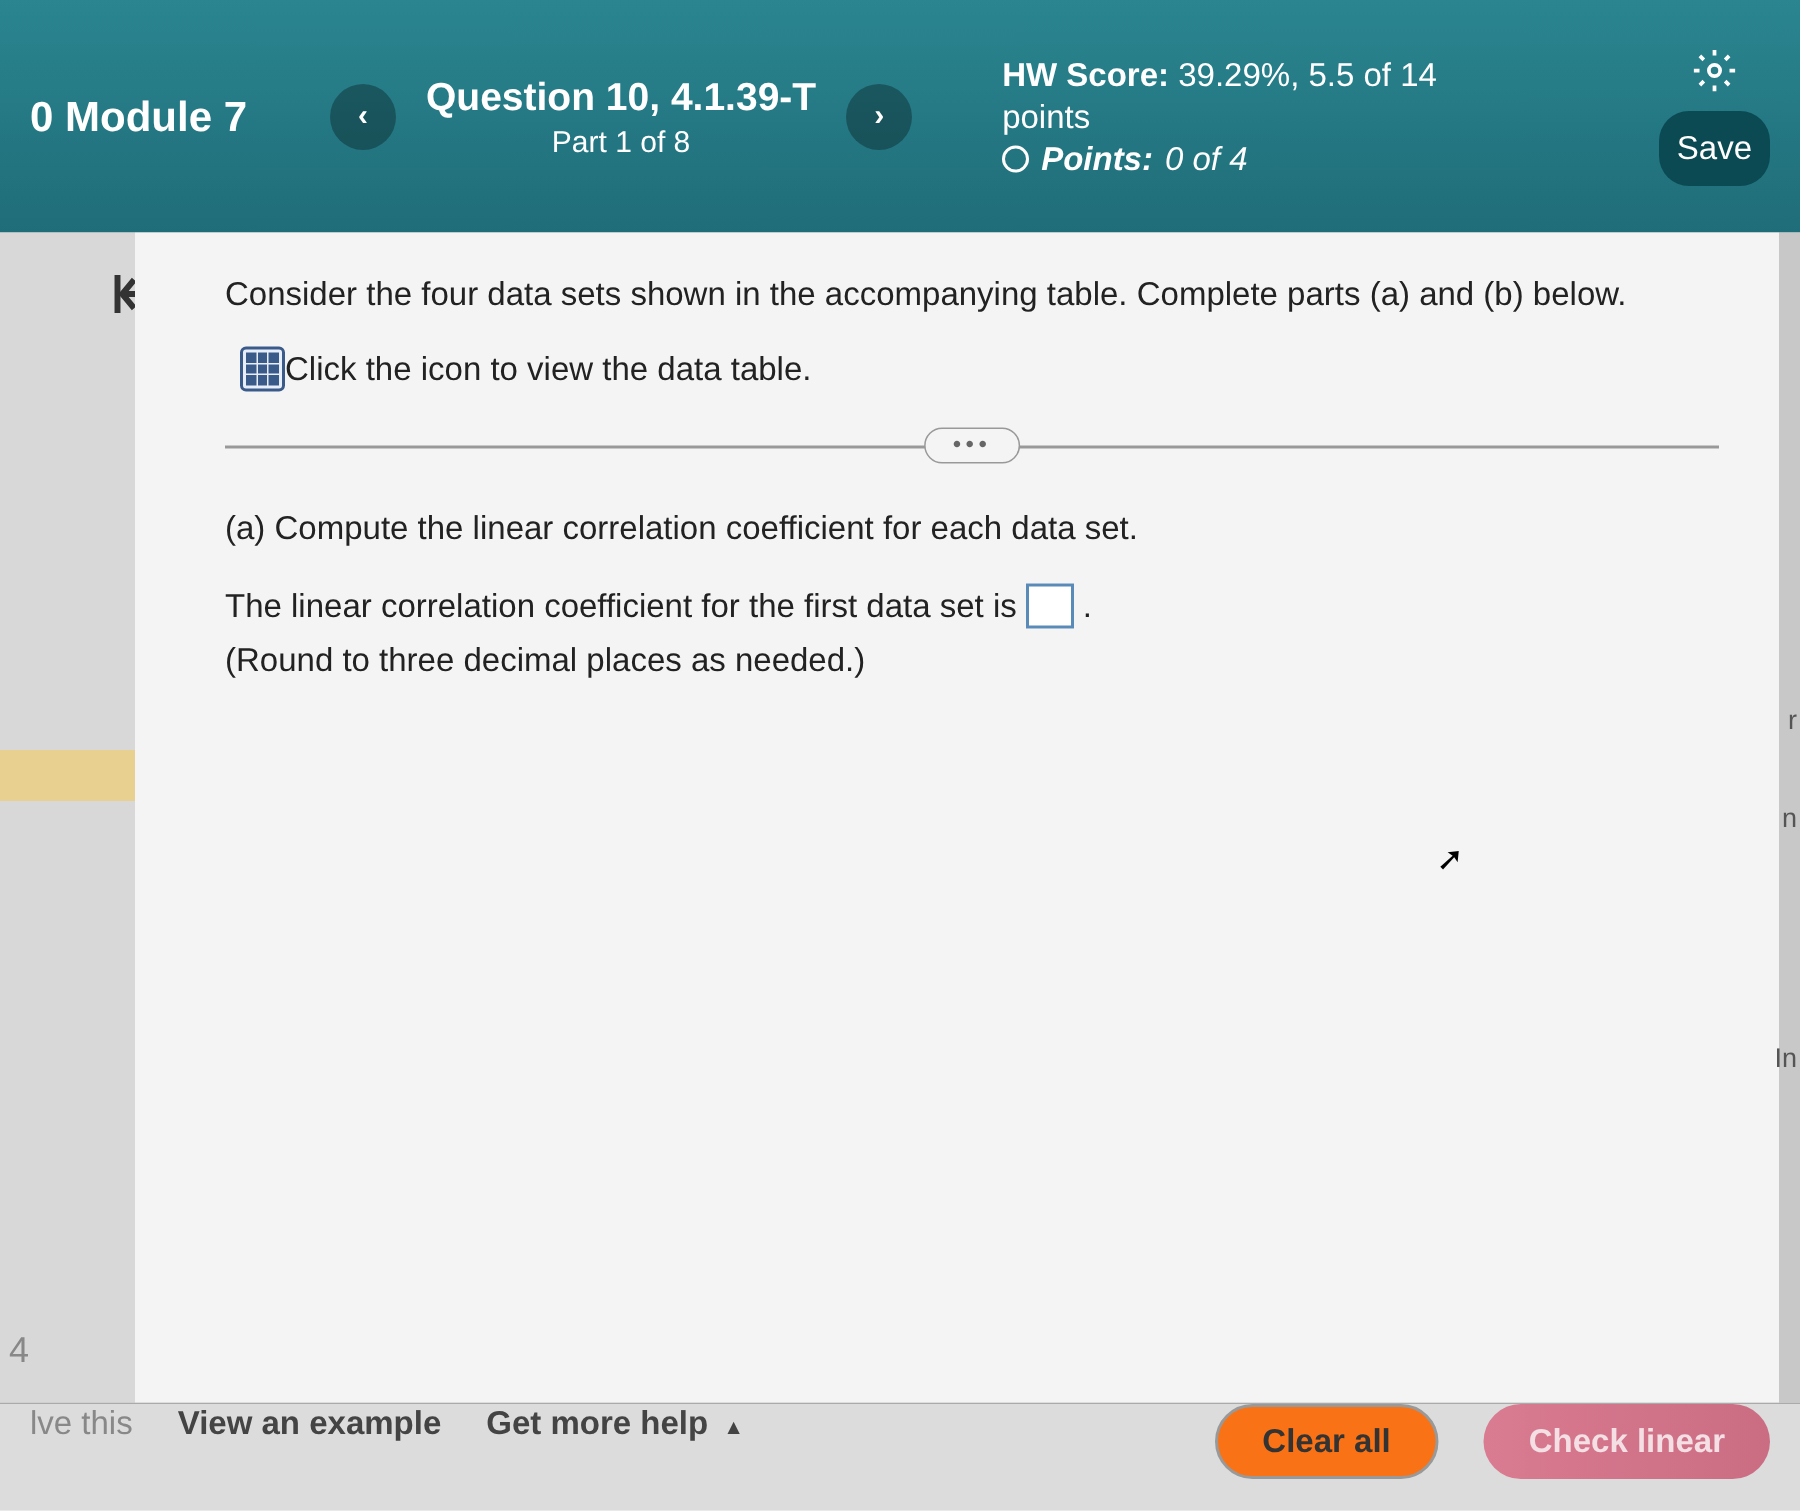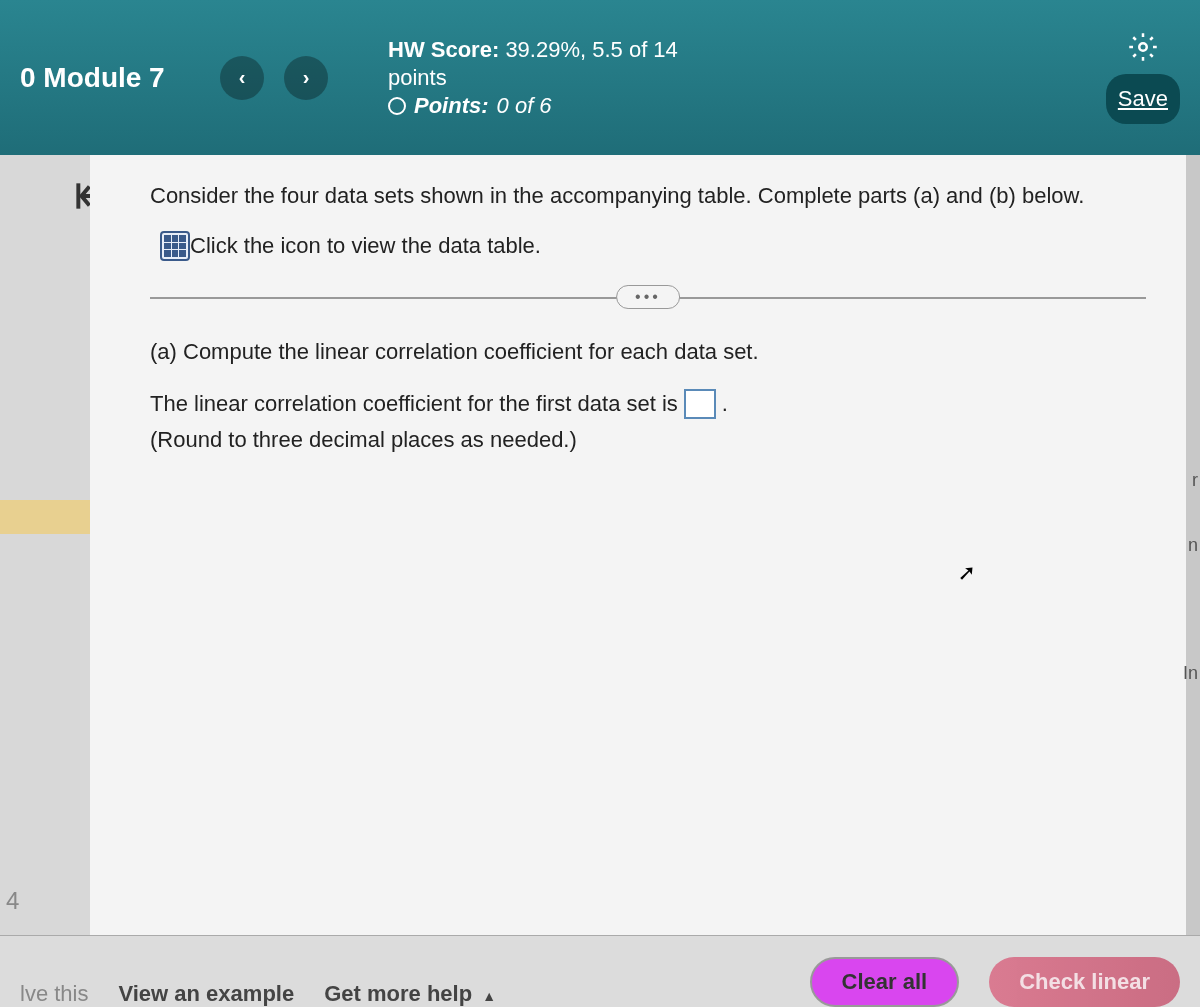--- a/index.html
+++ b/index.html
@@ -83,21 +83,20 @@
   cursor: pointer;
 }
 .save-btn {
   background: #0b4a52;
   color: white;
   border: none;
   padding: 12px 12px;
   font-size: 22px;
   border-radius: 20px;
   cursor: pointer;
-  text-decoration: underline;
 }
 .body-area {
   display: flex;
   height: 780px;
 }
 .left-rail {
   width: 90px;
   background: #d8d8d8;
   position: relative;
 }
@@ -215,44 +214,44 @@
   position: relative;
 }
 .right-rail .mark {
   position: absolute;
   right: 2px;
   font-size: 18px;
   color: #555;
 }
 .m1 { top: 315px; }
 .m2 { top: 380px; }
-.m3 { top: 508px; }
+.m3 { top: 540px; }
 .footer {
   background: #dcdcdc;
   border-top: 1px solid #aaa;
   height: 72px;
   display: flex;
-  align-items: flex-end;
+  align-items: flex-start;
   padding: 0 20px;
   gap: 30px;
   font-size: 22px;
 }
 .footer-link {
   color: #444;
   cursor: pointer;
 }
 .footer-link.faded { color: #888; }
 .footer-link.bold { font-weight: bold; }
 .caret-up {
   font-size: 14px;
   margin-left: 4px;
 }
 .footer-spacer { flex: 1; }
 .clear-btn {
-  background: #d946ef;
+  background: #f97316;
   border: 2px solid #999;
   border-radius: 26px;
   padding: 10px 30px;
   font-size: 22px;
   font-weight: bold;
   color: #333;
   cursor: pointer;
 }
 .check-btn {
   background: linear-gradient(to right, #d96a84, #c85a74);
@@ -267,33 +266,37 @@
 }
 </style>
 </head>
 <body>
 
 <div class="header">
   <div class="module-title">0 Module 7</div>
   <button class="nav-btn">
     <span>‹</span>
   </button>
+  <div class="question-block">
+    <div class="question-title">Question 10, 4.1.39-T</div>
+    <div class="question-part">Part 1 of 8</div>
+  </div>
   <button class="nav-btn">
     <span>›</span>
   </button>
   <div class="score-block">
     <div class="score-line">
       <b>HW Score:</b>
       <span>39.29%, 5.5 of 14</span>
     </div>
     <div class="score-line">points</div>
     <div class="points-line">
       <span class="circle-icon"></span>
       <b>Points:</b>
-      <span>0 of 6</span>
+      <span>0 of 4</span>
     </div>
   </div>
   <div class="right-controls">
     <svg class="gear-icon" viewBox="0 0 24 24" fill="none" stroke="white" stroke-width="2">
       <circle cx="12" cy="12" r="3"></circle>
       <path d="M12 1v3M12 20v3M4.2 4.2l2.1 2.1M17.7 17.7l2.1 2.1M1 12h3M20 12h3M4.2 19.8l2.1-2.1M17.7 6.3l2.1-2.1"></path>
     </svg>
     <button class="save-btn">Save</button>
   </div>
 </div>

